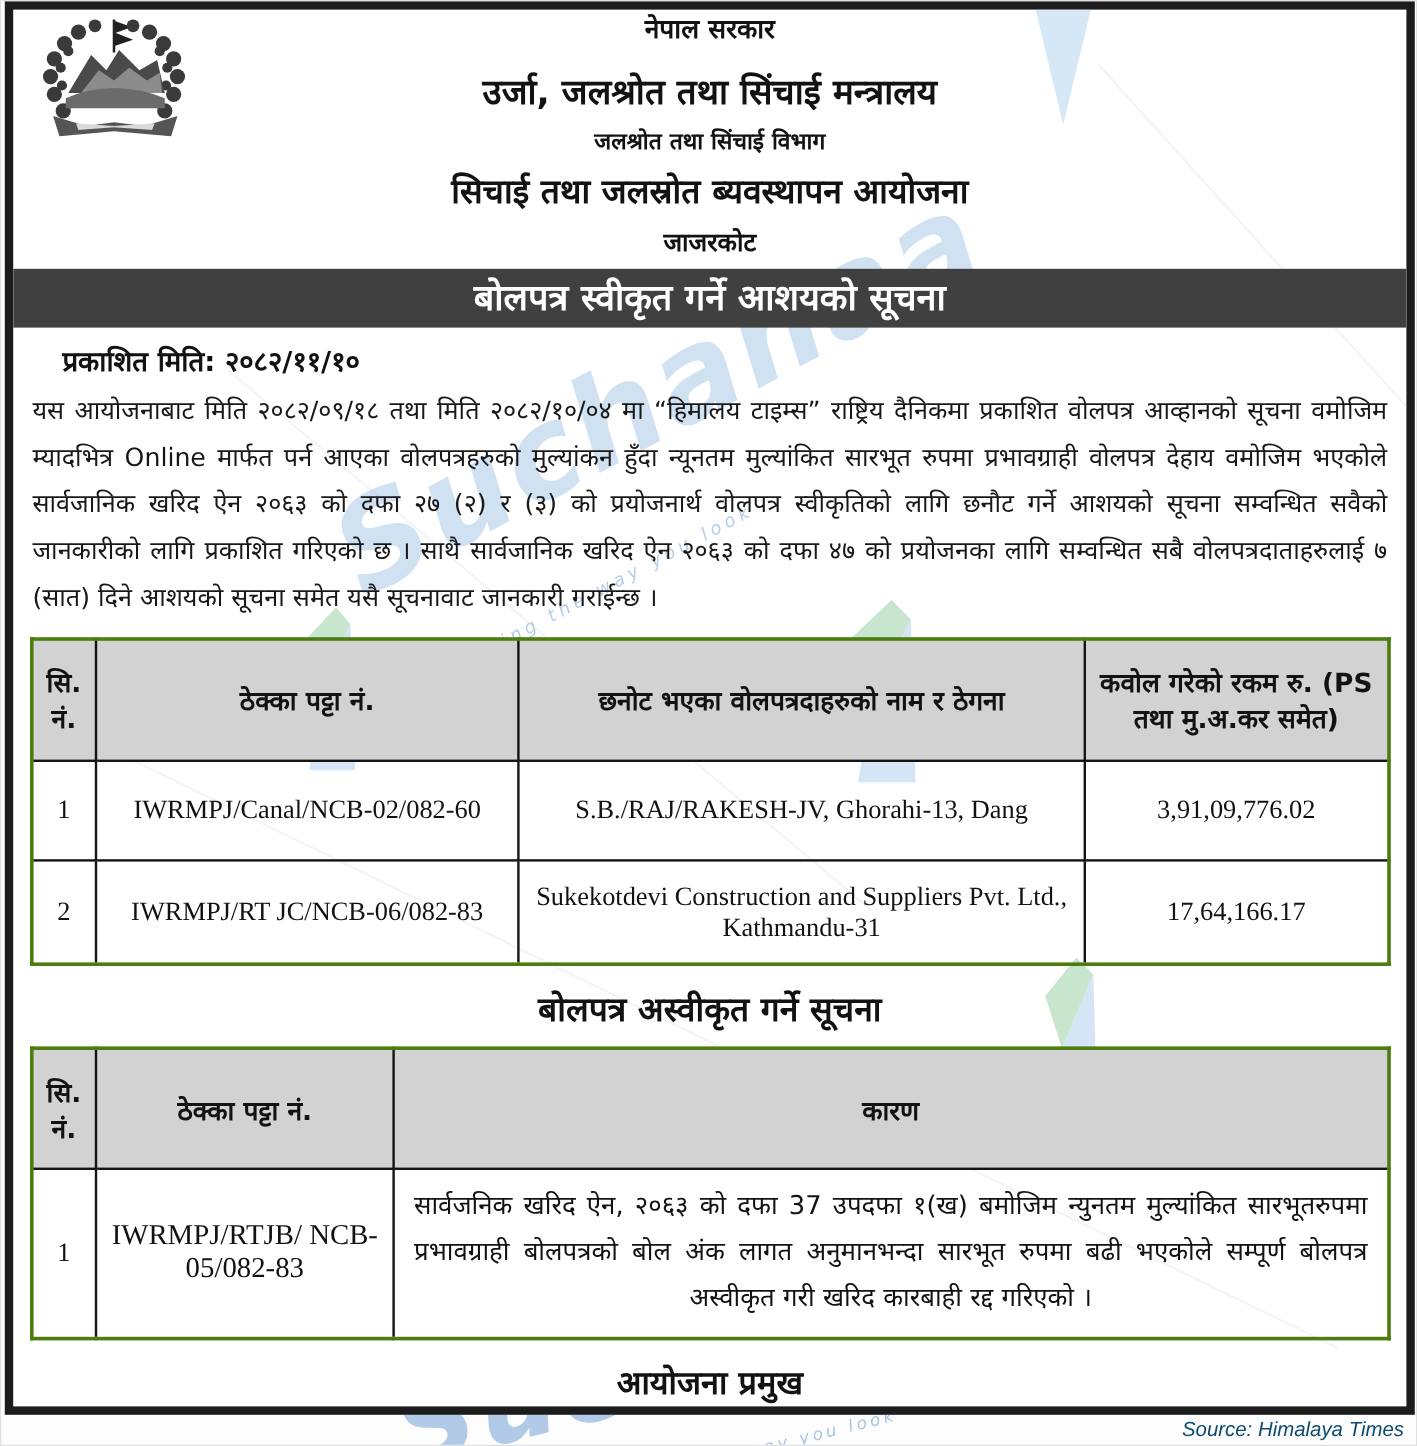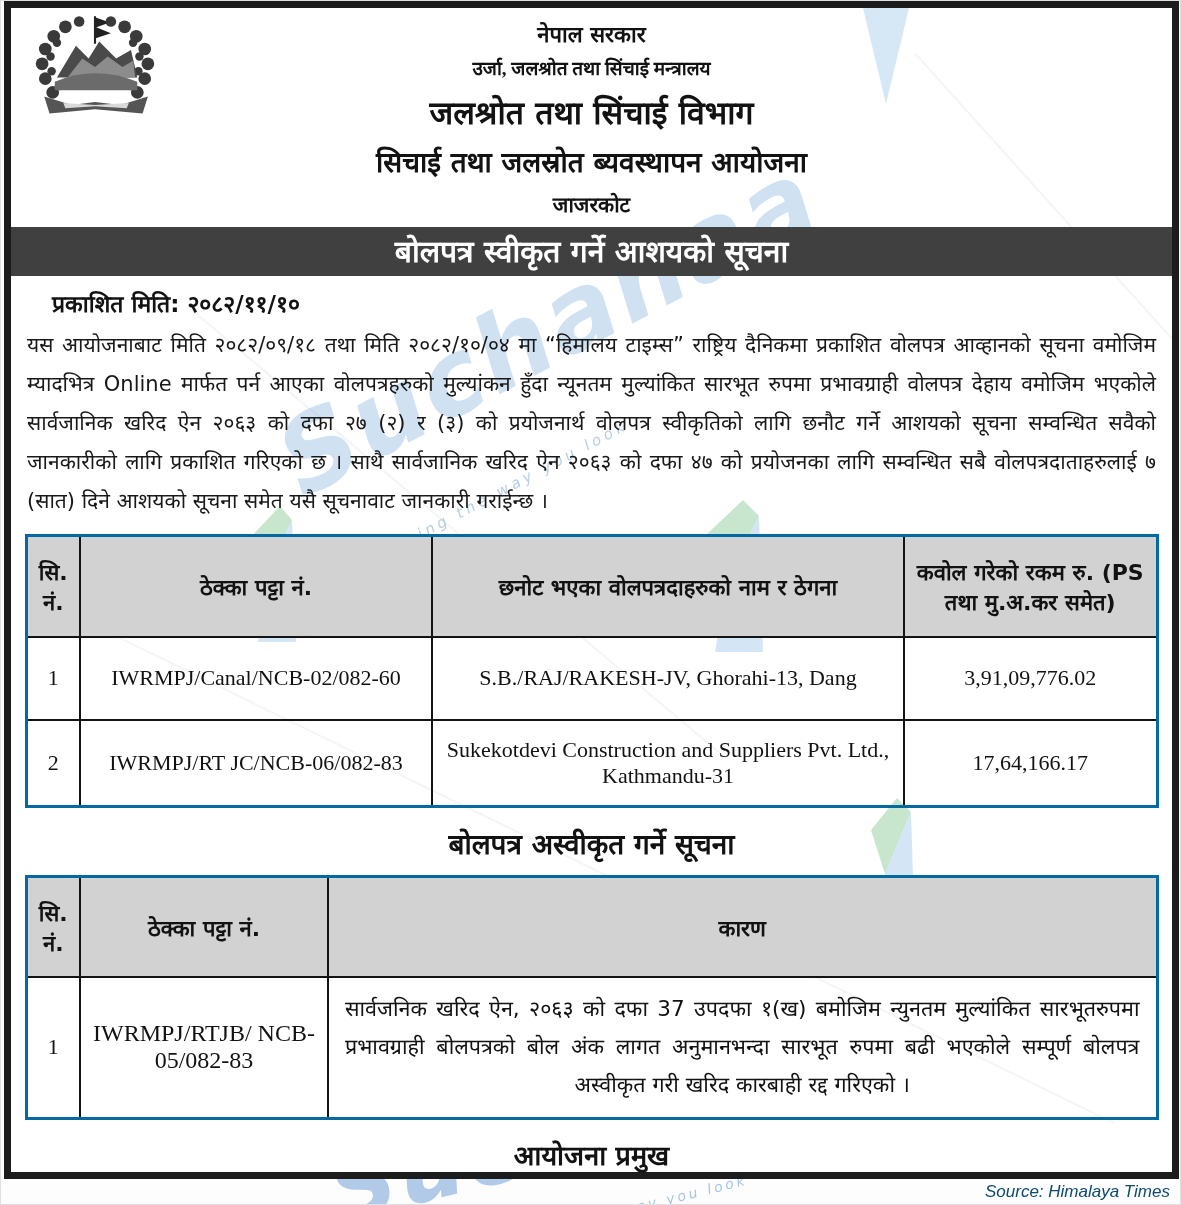--- a/index.html
+++ b/index.html
@@ -37,42 +37,42 @@
     left:620px; top:1186px; font-size:14px; font-style:italic;
     color:rgba(110,160,210,0.6); white-space:nowrap;
     transform:rotate(-14deg); z-index:1; position:absolute; letter-spacing:3px;
   }
   .wm-line { position:absolute; height:2px; background:rgba(60,90,120,0.06); transform-origin:0 0; }
   .line-a { left:905px; top:45px; width:520px; transform:rotate(48deg); }
   .line-b { left:70px; top:610px; width:1150px; transform:rotate(26deg); }
   .line-c { left:180px; top:300px; width:700px; transform:rotate(40deg); }
 
   
-  .doc-header { position:relative; text-align:center; padding-top:10px; }
+  .doc-header { position:relative; text-align:center; padding-top:0; }
   .emblem { position:absolute; left:20px; top:4px; }
   .h-gov      { font-size:22px; font-weight:bold; }
-  .h-ministry { font-size:19px; font-weight:bold; margin-top:7px;font-family:Liberation Serif, serif; }
-  .h-dept     { font-size:32px; font-weight:bold; margin-top:9px;text-align:center; }
+  .h-ministry { font-size:29px; font-weight:bold; margin-top:18px; }
+  .h-dept     { font-size:19px; font-weight:bold; margin-top:9px;text-align:center; }
   .h-project  { font-size:28px; font-weight:bold; margin-top:9px; }
   .h-district { font-size:21px; font-weight:bold; margin-top:10px; }
 
   .banner {
     margin-top:9px; background:#404040; color:#ffffff; text-align:center;
     font-size:30px; font-weight:bold; line-height:49px; height:49px;
   }
   .published { text-align:left; font-size:23px; font-weight:bold; margin-top:11px;padding-left:41px; }
 
   .body-text {
     margin:7px 16px 0; font-size:21px; line-height:39px;
     text-align:justify; color:#181818;
   }
 
   
   table { border-collapse:collapse; margin:13px auto 0; width:1134px;
-          border:3px solid #0369a1; table-layout:fixed; }
+          border:3px solid #4d7c0f; table-layout:fixed; }
   th, td { border:2px solid #141414; vertical-align:middle; }
   th { background:#d2d2d2; font-weight:bold; font-size:22px; text-align:center; padding:6px 10px; }
   td { font-size:22px; text-align:center; padding:4px 10px; }
   .latin { font-family:"Liberation Serif","DejaVu Serif",serif; }
   .t1 .hrow { height:101px; }
   .t1 .r1 { height:83px; }
   .t1 .r2 { height:87px; }
   .t2 .hrow { height:100px; }
   .t2 .r1 { height:142px; }
   .t2 .contract-cell { font-size:24px; }

